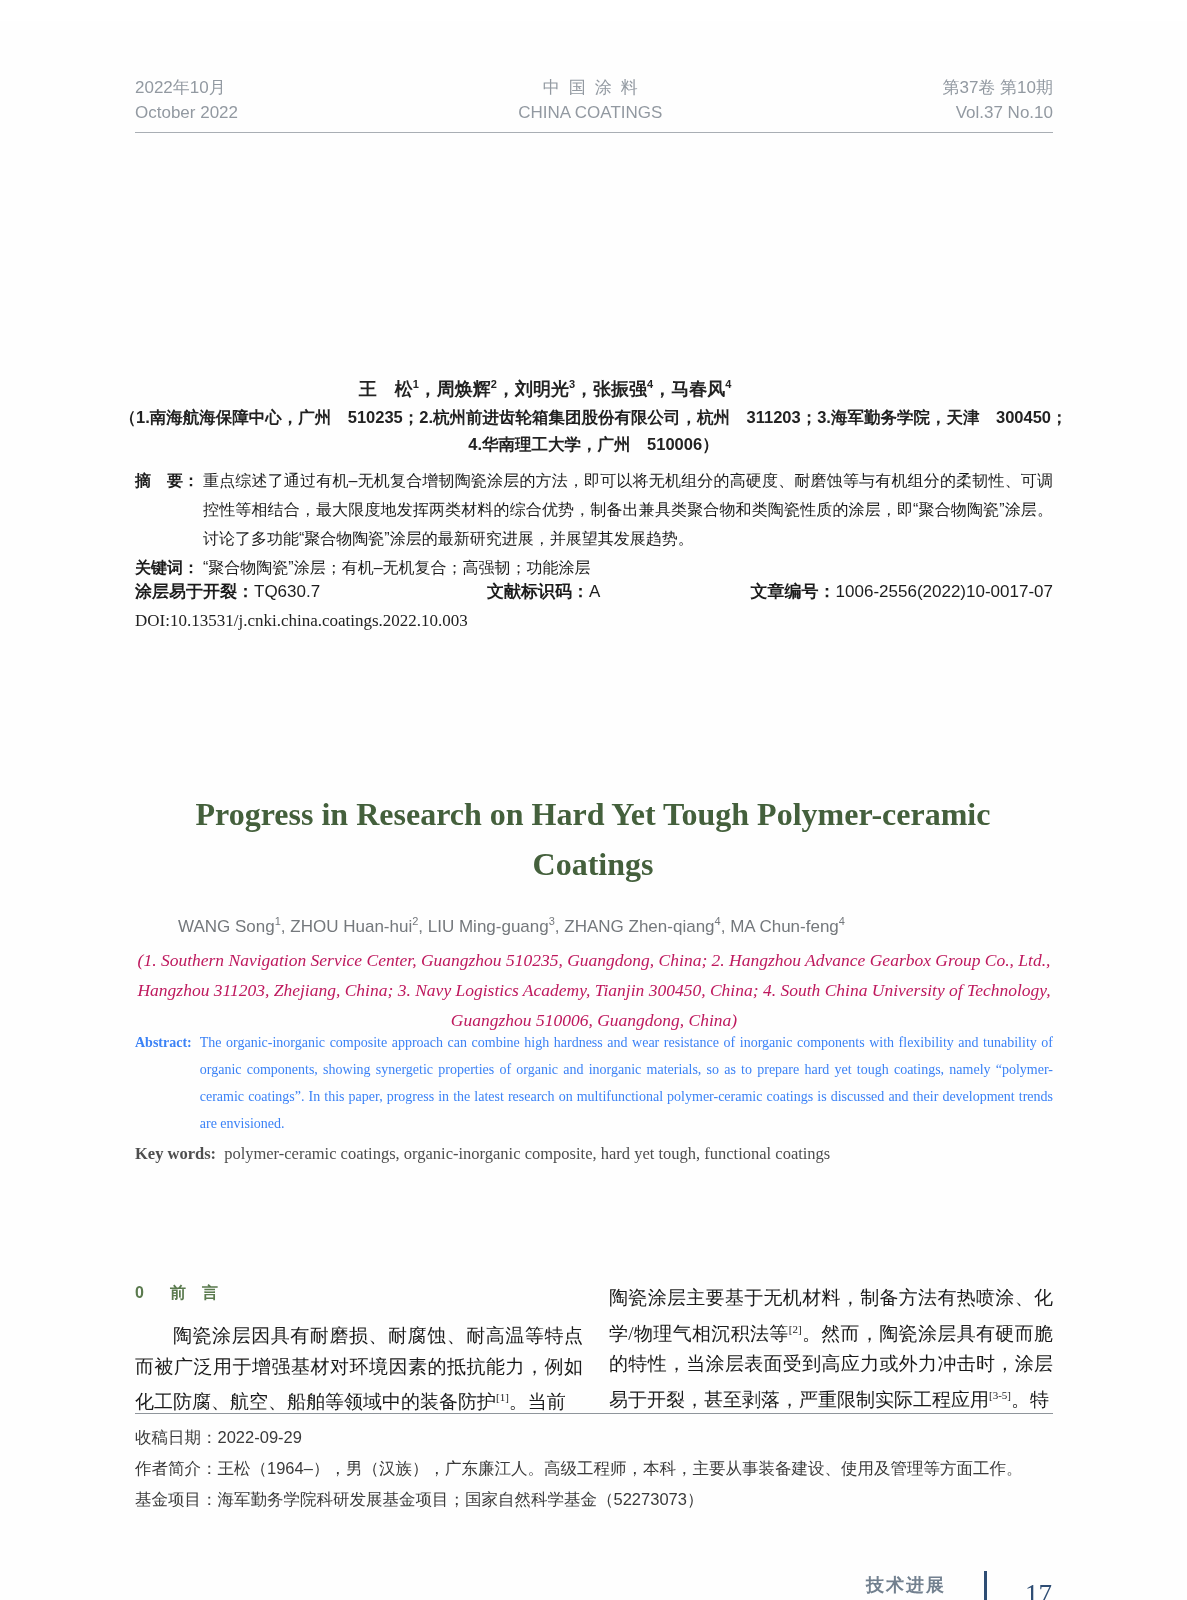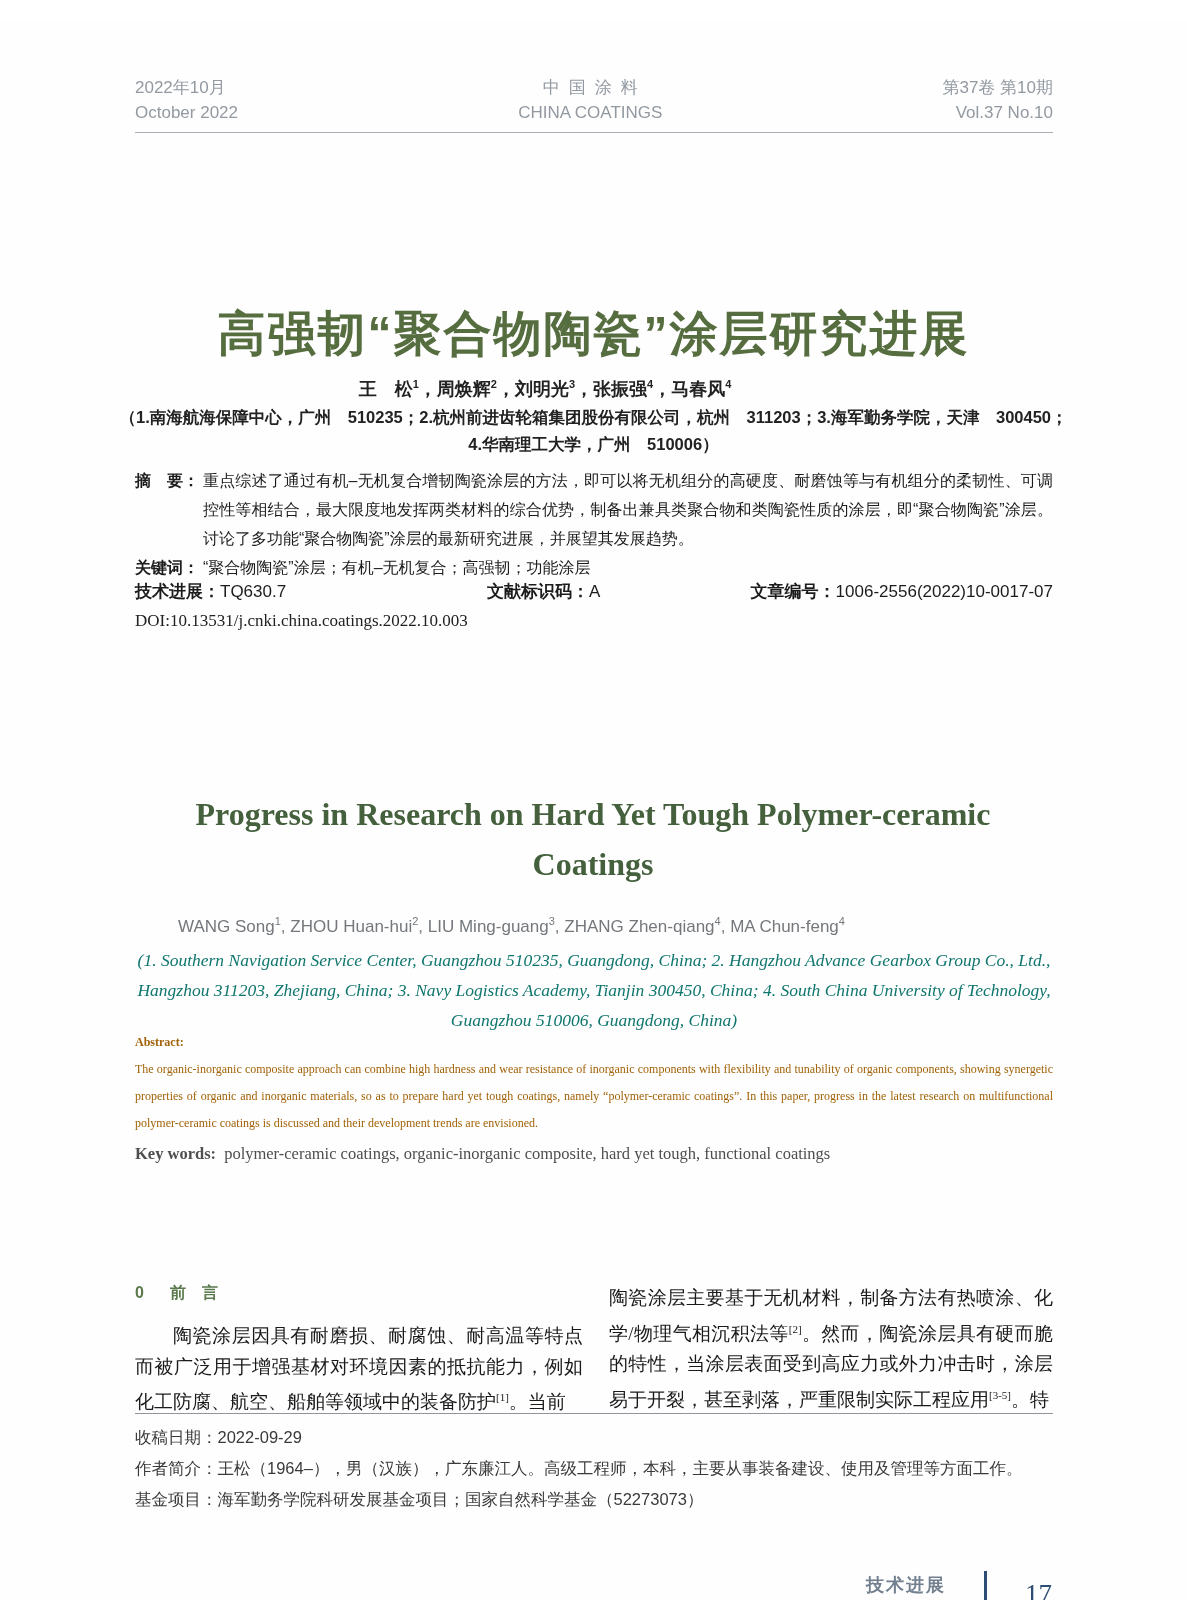--- a/index.html
+++ b/index.html
@@ -59,25 +59,25 @@
     text-align:center; font-family:"Liberation Serif", serif; font-weight:bold;
     font-size:32px; line-height:50px; color:#44603c;
   }
   .authors-en {
     position:absolute; top:894px; left:0; width:1023px; text-align:center;
     font-size:17px; color:#74787c;
   }
   .affil-en {
     position:absolute; top:924px; left:135px; width:918px; text-align:center;
     font-family:"Liberation Serif", serif; font-style:italic;
-    font-size:17.5px; line-height:30px; color:#0f766e;
+    font-size:17.5px; line-height:30px; color:#be185d;
   }
   .abstract-en {
     position:absolute; top:1008px; left:135px; width:918px;
-    font-family:"Liberation Serif", serif; font-size:12px; line-height:27px; color:#a16207;flex-direction:column;
+    font-family:"Liberation Serif", serif; font-size:14px; line-height:27px; color:#3b82f6;
   }
   .abstract-en .abs-label, .keywords-en .abs-label { font-style:normal; margin-right:8px; }
   .keywords-en {
     position:absolute; top:1120px; left:135px; width:918px;
     font-family:"Liberation Serif", serif; font-size:16.5px; line-height:26px; color:#4e4e4e;
   }
   
   .body-cols {
     position:absolute; top:1256px; left:135px; width:918px;
     display:flex; gap:26px;
@@ -121,21 +121,20 @@
     <div class="jh-center">
       <div class="jh-cn">中国涂料</div>
       <div>CHINA COATINGS</div>
     </div>
     <div class="jh-right">
       <div>第37卷 第10期</div>
       <div>Vol.37 No.10</div>
     </div>
   </div>
 
-  <h1 class="title-cn">高强韧“聚合物陶瓷”涂层研究进展</h1>
 
   <div class="authors-cn">
     <span><span>王　松</span><sup>1</sup><span>，</span></span><span><span>周焕辉</span><sup>2</sup><span>，</span></span><span><span>刘明光</span><sup>3</sup><span>，</span></span><span><span>张振强</span><sup>4</sup><span>，</span></span><span><span>马春风</span><sup>4</sup></span>
   </div>
 
   <div class="affil-cn">
     <div>（1.南海航海保障中心，广州　510235；2.杭州前进齿轮箱集团股份有限公司，杭州　311203；3.海军勤务学院，天津　300450；</div>
     <div>4.华南理工大学，广州　510006）</div>
   </div>
 
@@ -143,21 +142,21 @@
     <span class="abs-label">摘　要：</span>
     <span class="abs-text">重点综述了通过有机–无机复合增韧陶瓷涂层的方法，即可以将无机组分的高硬度、耐磨蚀等与有机组分的柔韧性、可调控性等相结合，最大限度地发挥两类材料的综合优势，制备出兼具类聚合物和类陶瓷性质的涂层，即“聚合物陶瓷”涂层。讨论了多功能“聚合物陶瓷”涂层的最新研究进展，并展望其发展趋势。</span>
   </div>
 
   <div class="keywords-cn abs-row">
     <span class="abs-label">关键词：</span>
     <span class="abs-text">“聚合物陶瓷”涂层；有机–无机复合；高强韧；功能涂层</span>
   </div>
 
   <div class="meta-row">
-    <span class="meta-item meta-1"><span class="meta-label">技术进展：</span><span>TQ630.7</span></span>
+    <span class="meta-item meta-1"><span class="meta-label">涂层易于开裂：</span><span>TQ630.7</span></span>
     <span class="meta-item meta-2"><span class="meta-label">文献标识码：</span><span>A</span></span>
     <span class="meta-item meta-3"><span class="meta-label">文章编号：</span><span>1006-2556(2022)10-0017-07</span></span>
   </div>
 
   <div class="doi-line">DOI:10.13531/j.cnki.china.coatings.2022.10.003</div>
 
   <h2 class="title-en">Progress in Research on Hard Yet Tough Polymer-ceramic Coatings</h2>
 
   <div class="authors-en">
     <span><span>WANG Song</span><sup>1</sup><span>, </span></span><span><span>ZHOU Huan-hui</span><sup>2</sup><span>, </span></span><span><span>LIU Ming-guang</span><sup>3</sup><span>, </span></span><span><span>ZHANG Zhen-qiang</span><sup>4</sup><span>, </span></span><span><span>MA Chun-feng</span><sup>4</sup></span>

